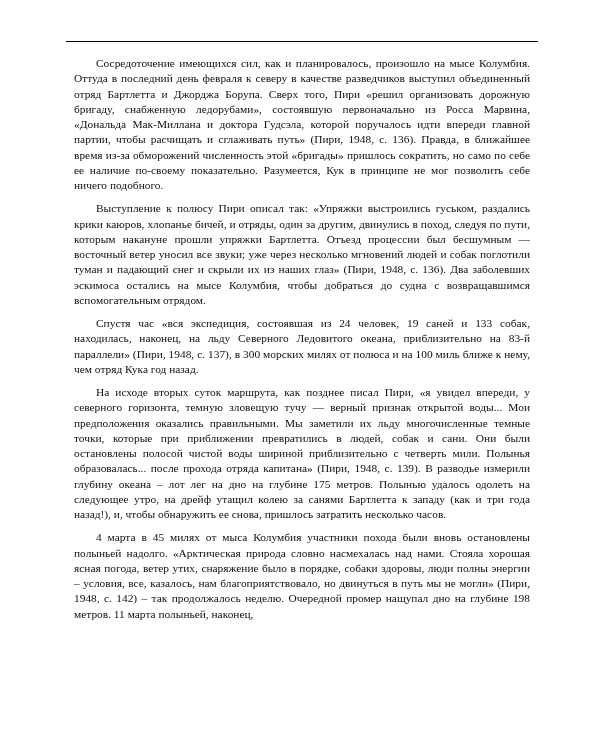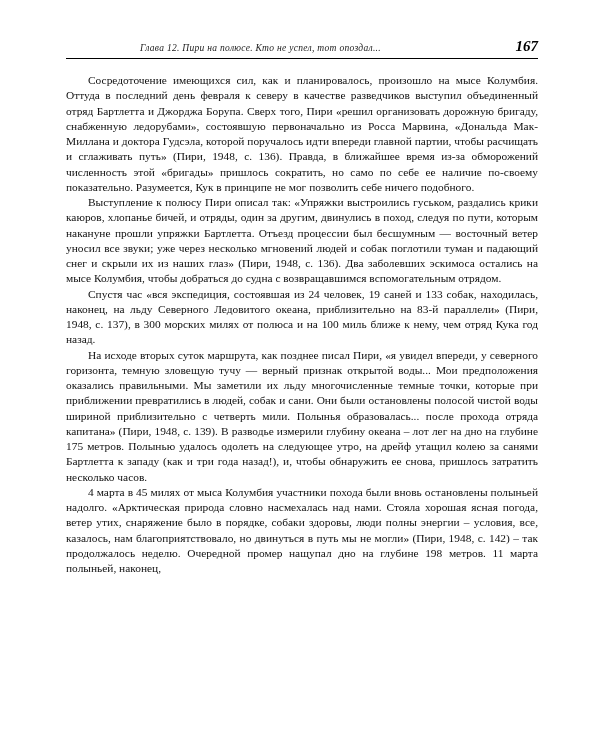--- a/index.html
+++ b/index.html
@@ -48,33 +48,29 @@
   }
   .body-text {
     font-size: 11.4px;
     line-height: 15.25px;
     text-align: justify;
     text-justify: inter-word;
     color: #101010;
     hyphens: manual;
   }
   .body-text p {
-    margin: 0;
+    margin: 8px;
     text-indent: 22px;
   }
 </style>
 </head>
 <body>
 
 <div class="page">
 
-  <div class="header">
-    <div class="header-title">Глава 12. Пири на полюсе.  Кто не успел, тот опоздал...</div>
-    <div class="header-folio">167</div>
-  </div>
 
   <div class="rule"></div>
 
   <div class="body-text">
     <p>Сосредоточение имеющихся сил, как и планировалось, произошло на мысе Колумбия. Оттуда в последний день февраля к северу в качестве разведчиков выступил объединенный отряд Бартлетта и Джорджа Борупа. Сверх того, Пири «решил организовать дорожную бригаду, снабженную ледорубами», состоявшую первоначально из Росса Марвина, «Дональда Мак-Миллана и доктора Гудсэла, которой поручалось идти впереди главной партии, чтобы расчищать и сглаживать путь» (Пири, 1948, с. 136). Правда, в ближайшее время из-за обморожений численность этой «бригады» пришлось сократить, но само по себе ее наличие по-своему показательно. Разумеется, Кук в принципе не мог позволить себе ничего подобного.</p>
     <p>Выступление к полюсу Пири описал так: «Упряжки выстроились гуськом, раздались крики каюров, хлопанье бичей, и отряды, один за другим, двинулись в поход, следуя по пути, которым накануне прошли упряжки Бартлетта. Отъезд процессии был бесшумным — восточный ветер уносил все звуки; уже через несколько мгновений людей и собак поглотили туман и падающий снег и скрыли их из наших глаз» (Пири, 1948, с. 136). Два заболевших эскимоса остались на мысе Колумбия, чтобы добраться до судна с возвращавшимся вспомогательным отрядом.</p>
     <p>Спустя час «вся экспедиция, состоявшая из 24 человек, 19 саней и 133 собак, находилась, наконец, на льду Северного Ледовитого океана, приблизительно на 83-й параллели» (Пири, 1948, с. 137), в 300 морских милях от полюса и на 100 миль ближе к нему, чем отряд Кука год назад.</p>
     <p>На исходе вторых суток маршрута, как позднее писал Пири, «я увидел впереди, у северного горизонта, темную зловещую тучу — верный признак открытой воды... Мои предположения оказались правильными. Мы заметили их льду многочисленные темные точки, которые при приближении превратились в людей, собак и сани. Они были остановлены полосой чистой воды шириной приблизительно с четверть мили. Полынья образовалась... после прохода отряда капитана» (Пири, 1948, с. 139). В разводье измерили глубину океана – лот лег на дно на глубине 175 метров. Полынью удалось одолеть на следующее утро, на дрейф утащил колею за санями Бартлетта к западу (как и три года назад!), и, чтобы обнаружить ее снова, пришлось затратить несколько часов.</p>
     <p>4 марта в 45 милях от мыса Колумбия участники похода были вновь остановлены полыньей надолго. «Арктическая природа словно насмехалась над нами. Стояла хорошая ясная погода, ветер утих, снаряжение было в порядке, собаки здоровы, люди полны энергии – условия, все, казалось, нам благоприятствовало, но двинуться в путь мы не могли» (Пири, 1948, с. 142) – так продолжалось неделю. Очередной промер нащупал дно на глубине 198 метров. 11 марта полыньей, наконец,</p>
   </div>

